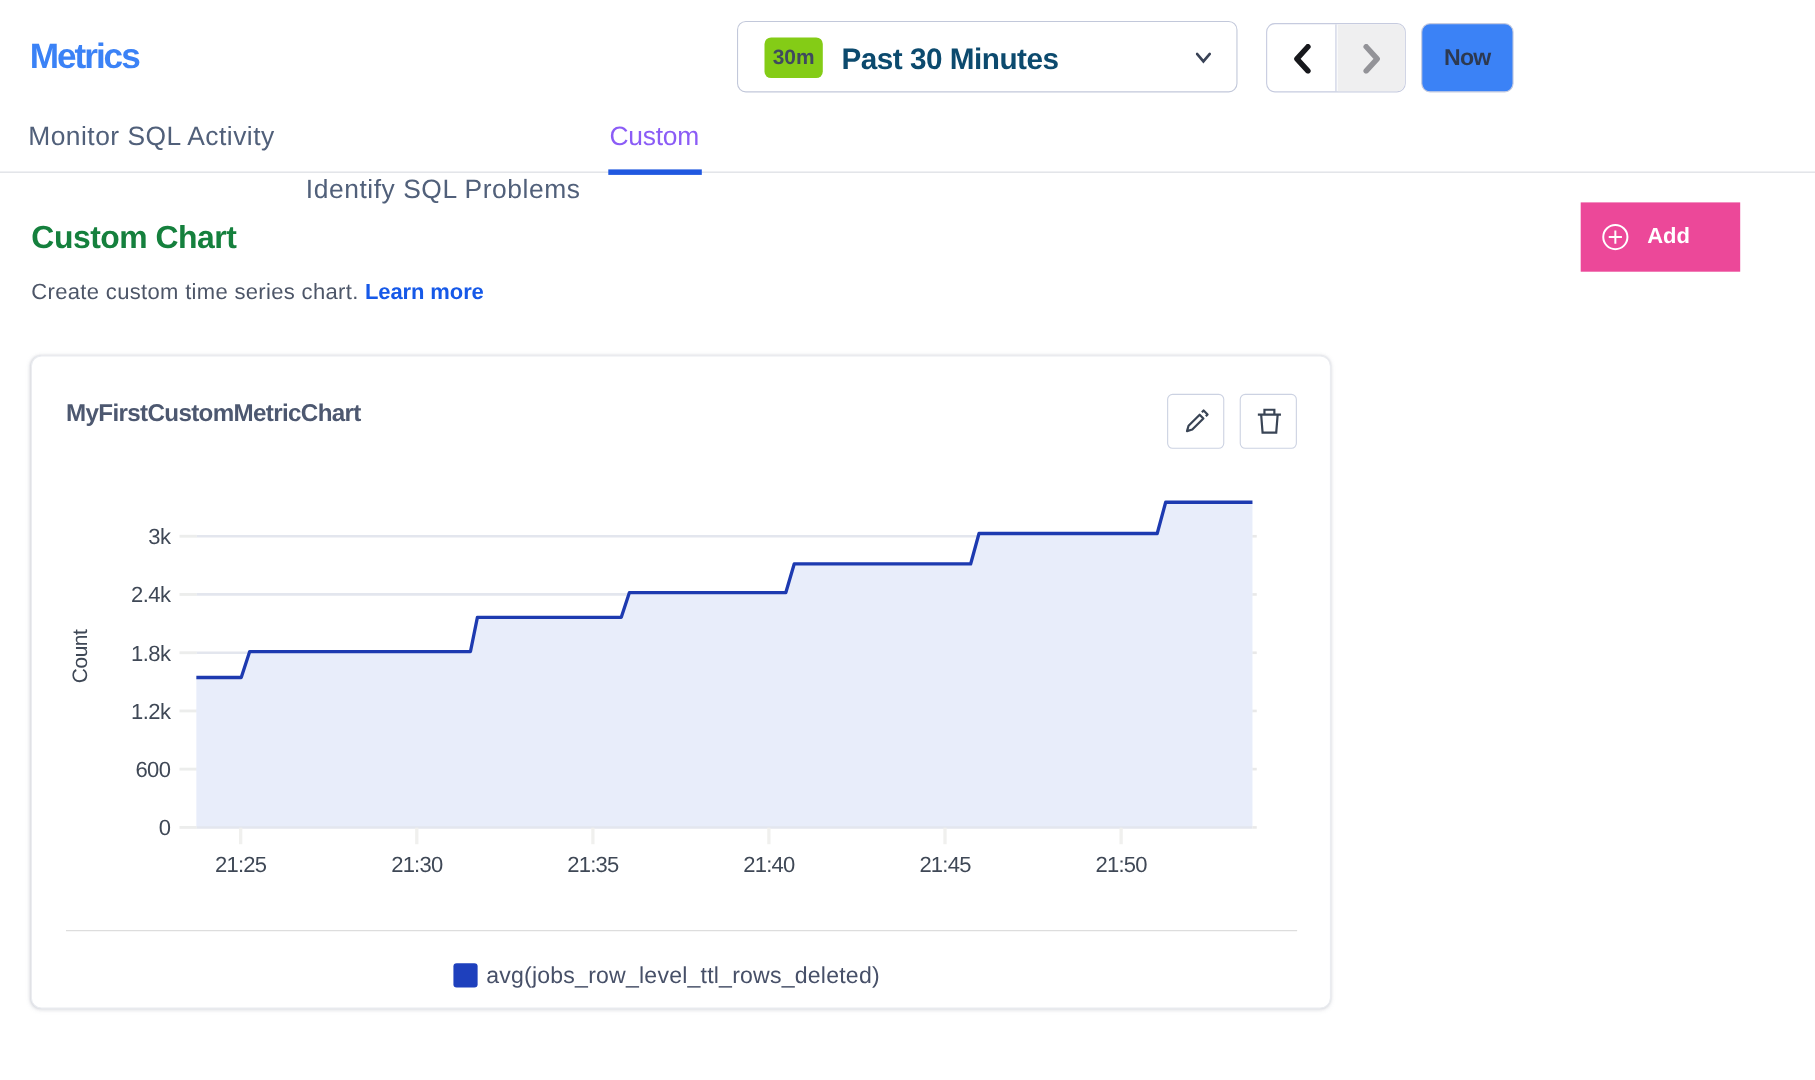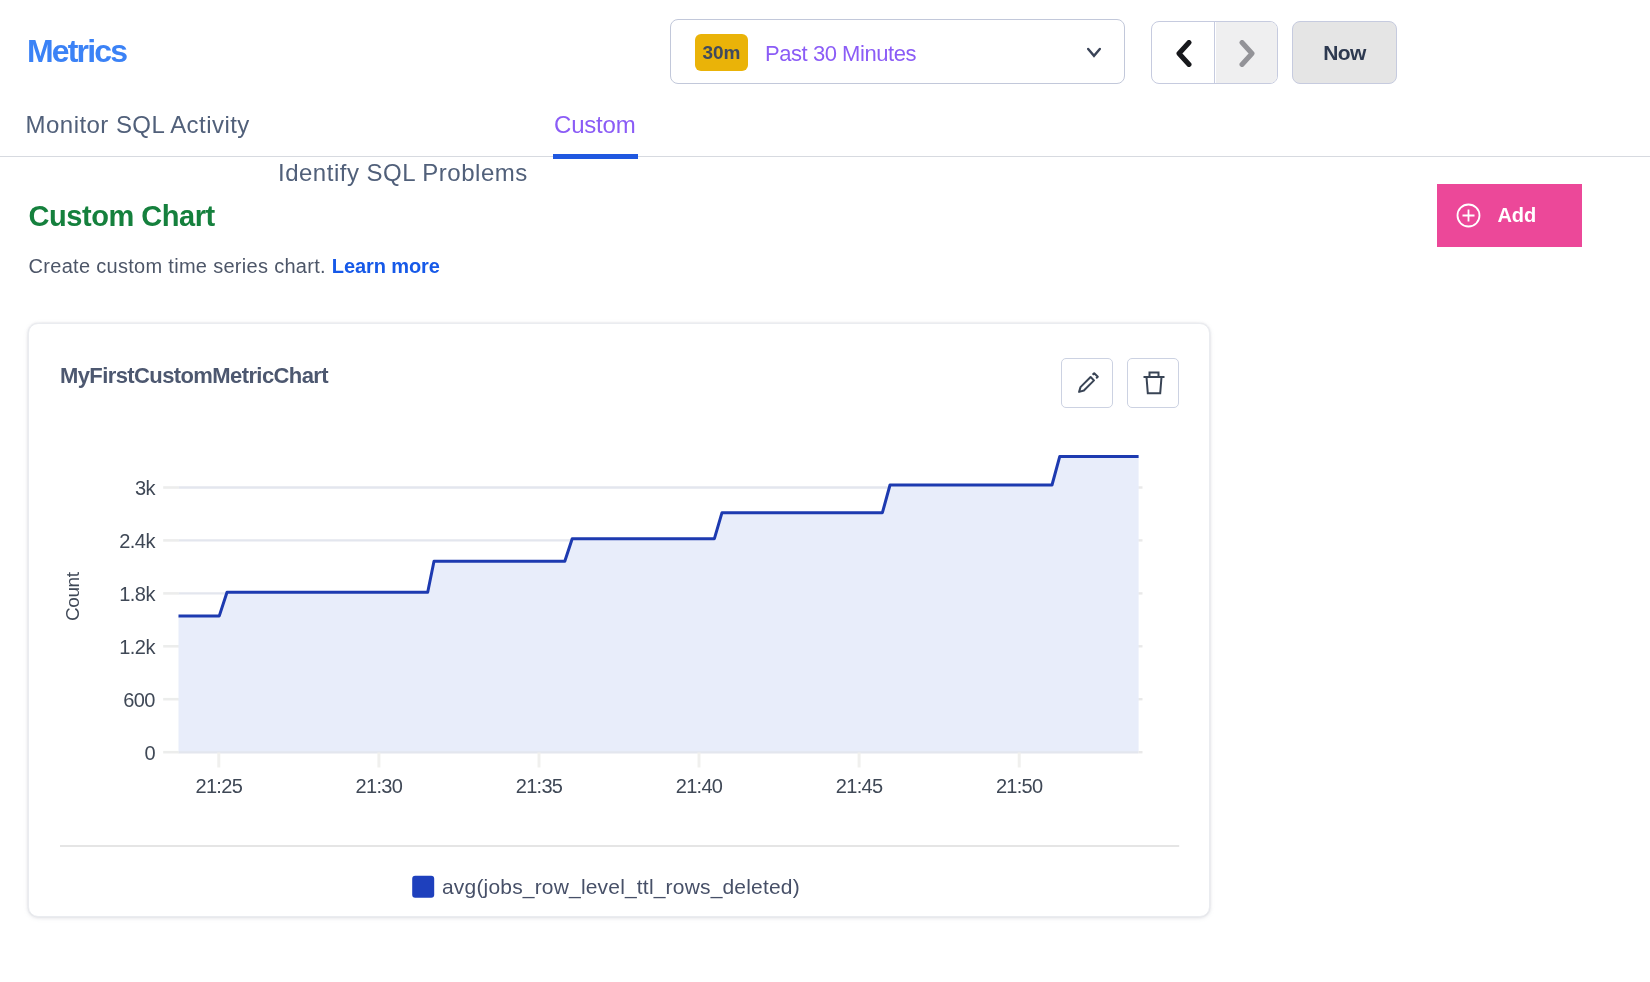--- a/index.html
+++ b/index.html
@@ -5,41 +5,41 @@
   * { margin:0; padding:0; box-sizing:border-box; }
   html,body { width:1650px; height:982px; background:#fff; font-family:"Liberation Sans",sans-serif; position:relative; overflow:hidden; }
   .abs { position:absolute; }
 </style>
 </head>
 <body>
 
 <div class="abs" style="left:27px; top:35px; font-size:32px; font-weight:bold; letter-spacing:-1.85px; color:#3b82f6; line-height:1;">Metrics</div>
 
 <div class="abs" style="left:670px; top:18.7px; width:455px; height:65px; border:1px solid #c2c8da; border-radius:8px; background:#fff;">
-  <div class="abs" style="left:24px; top:14px; width:53px; height:37px; background:#eab308; border-radius:6px; text-align:center; line-height:37px; font-size:19px; font-weight:bold; color:#3f4a5e;">30m</div>
-  <div class="abs" style="left:94px; top:15.5px; height:38px; line-height:38px; font-size:22px; font-weight:normal; letter-spacing:-0.45px; color:#8b5cf6;">Past 30 Minutes</div>
+  <div class="abs" style="left:24px; top:14px; width:53px; height:37px; background:#84cc16; border-radius:6px; text-align:center; line-height:37px; font-size:19px; font-weight:bold; color:#3f4a5e;">30m</div>
+  <div class="abs" style="left:94px; top:15.5px; height:38px; line-height:38px; font-size:27px; font-weight:bold; letter-spacing:-0.45px; color:#0c4a6e;">Past 30 Minutes</div>
   <svg class="abs" style="left:416px; top:27px;" width="14" height="12" viewBox="0 0 14 12">
       <path d="M1.2 2 L7 8.8 L12.8 2" fill="none" stroke="#3a4357" stroke-width="2.4" stroke-linecap="round"></path>
     </svg>
 </div>
 
 <div class="abs" style="left:1150.5px; top:20.5px; width:127px; height:63px; border:1px solid #c6cbdf; border-radius:8px; overflow:hidden; background:#fff;">
   <div class="abs" style="left:0; top:0; width:63px; height:63px; border-right:1px solid #c6cbdf;">
     <svg class="abs" style="left:23px; top:18px;" width="17" height="27" viewBox="0 0 17 27">
         <path d="M14 2.5 L4 13.5 L14 24.5" fill="none" stroke="#17181c" stroke-width="5" stroke-linecap="round" stroke-linejoin="round"></path>
       </svg>
   </div>
   <div class="abs" style="left:64px; top:0; width:63px; height:63px; background:#efeff0;">
     <svg class="abs" style="left:23px; top:18px;" width="17" height="27" viewBox="0 0 17 27">
         <path d="M3 2.5 L13 13.5 L3 24.5" fill="none" stroke="#939398" stroke-width="5" stroke-linecap="round" stroke-linejoin="round"></path>
       </svg>
   </div>
 </div>
 
-<div class="abs" style="left:1291.9px; top:20.5px; width:105px; height:63px; border:1px solid #c6cbdf; border-radius:8px; background:#e5e5e5; text-align:center; line-height:61px; font-size:21px; font-weight:bold; letter-spacing:-0.65px; color:#2d3950;">Now</div>
+<div class="abs" style="left:1291.9px; top:20.5px; width:84px; height:63px; border:1px solid #c6cbdf; border-radius:8px; background:#3b82f6; text-align:center; line-height:61px; font-size:21px; font-weight:bold; letter-spacing:-0.65px; color:#2d3950;">Now</div>
 
 <div class="abs" style="left:0; top:156px; width:1650px; border-top:1.5px solid #d7dae0;"></div>
 <div class="abs" style="left:25.6px; top:113px; font-size:24px; letter-spacing:0.45px; color:#51607a; line-height:1;">Monitor SQL Activity</div>
 <div class="abs" style="left:278px; top:113px; font-size:24px; letter-spacing:0.5px; color:#51607a; line-height:1;margin-top:48px;">Identify SQL Problems</div>
 <div class="abs" style="left:554px; top:113px; font-size:24px; letter-spacing:-0.2px; color:#8b5cf6; line-height:1;">Custom</div>
 <div class="abs" style="left:552.9px; top:154.1px; width:85px; height:4.7px; background:#2058e0;"></div>
 
 <div class="abs" style="left:28.5px; top:201.6px; font-size:29px; font-weight:bold; letter-spacing:-0.45px; color:#15803d; line-height:1;">Custom Chart</div>
 <div class="abs" style="left:28.5px; top:256px; font-size:20px; letter-spacing:0.3px; color:#4d5668; line-height:1;">Create custom time series chart. <span style="color:#1659e8; font-weight:bold; letter-spacing:-0.1px;">Learn more</span></div>
 

